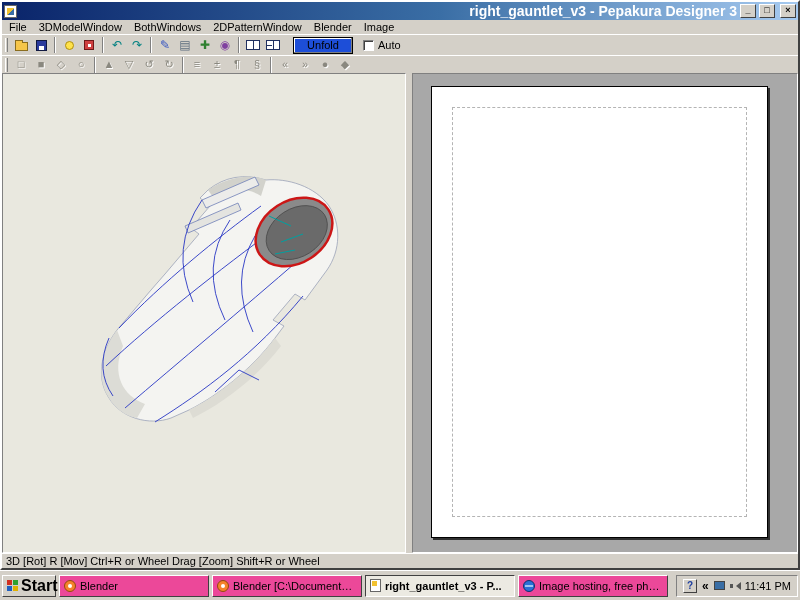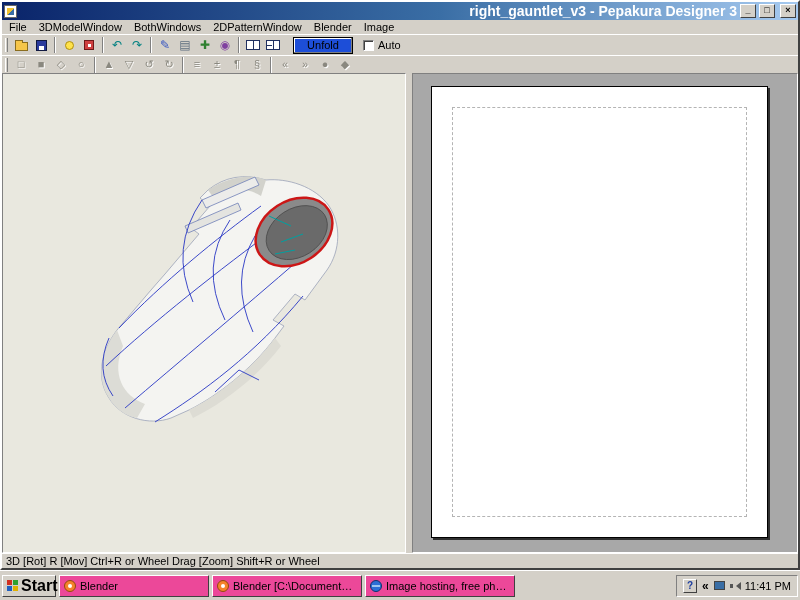--- a/index.html
+++ b/index.html
@@ -298,20 +298,24 @@
   </span>
 
   <span class="task">
     <span class="ic-blender"></span>
     <span class="label">Blender</span>
   </span>
   <span class="task">
     <span class="ic-blender"></span>
     <span class="label">Blender [C:\Documents a...]</span>
   </span>
+  <span class="task active">
+    <span class="ic-pepak"></span>
+    <span class="label">right_gauntlet_v3 - P...</span>
+  </span>
   <span class="task">
     <span class="ic-globe"></span>
     <span class="label">Image hosting, free phot...</span>
   </span>
 
   <span class="tray">
     <span class="helpbox">?</span>
     <span class="chev">«</span>
     <span class="ic-monitor"></span>
     <span class="ic-speaker"></span>

